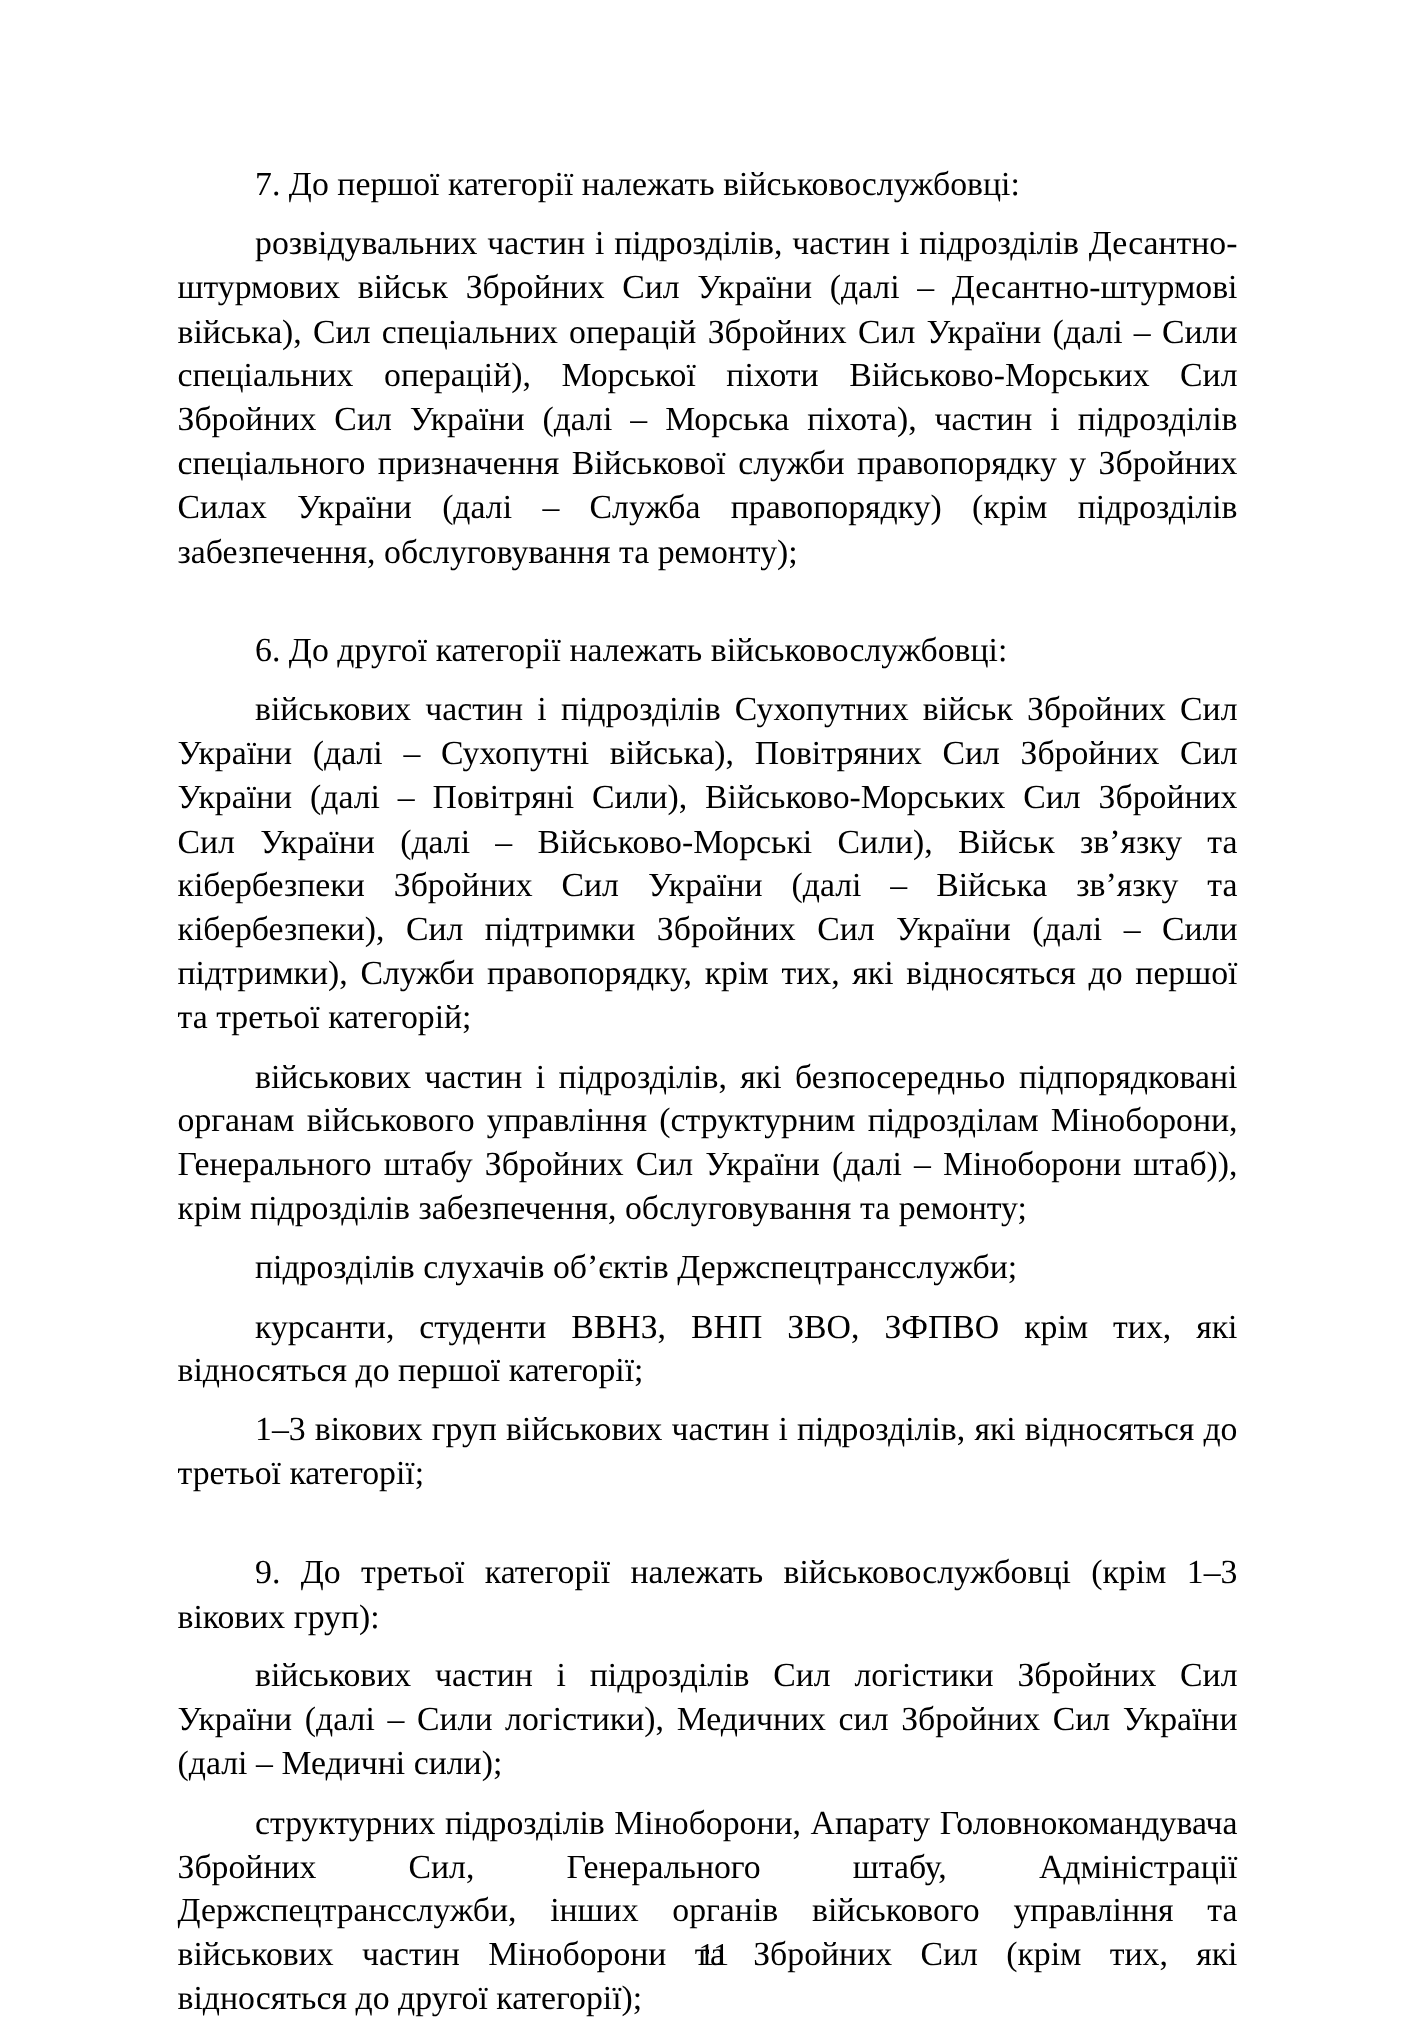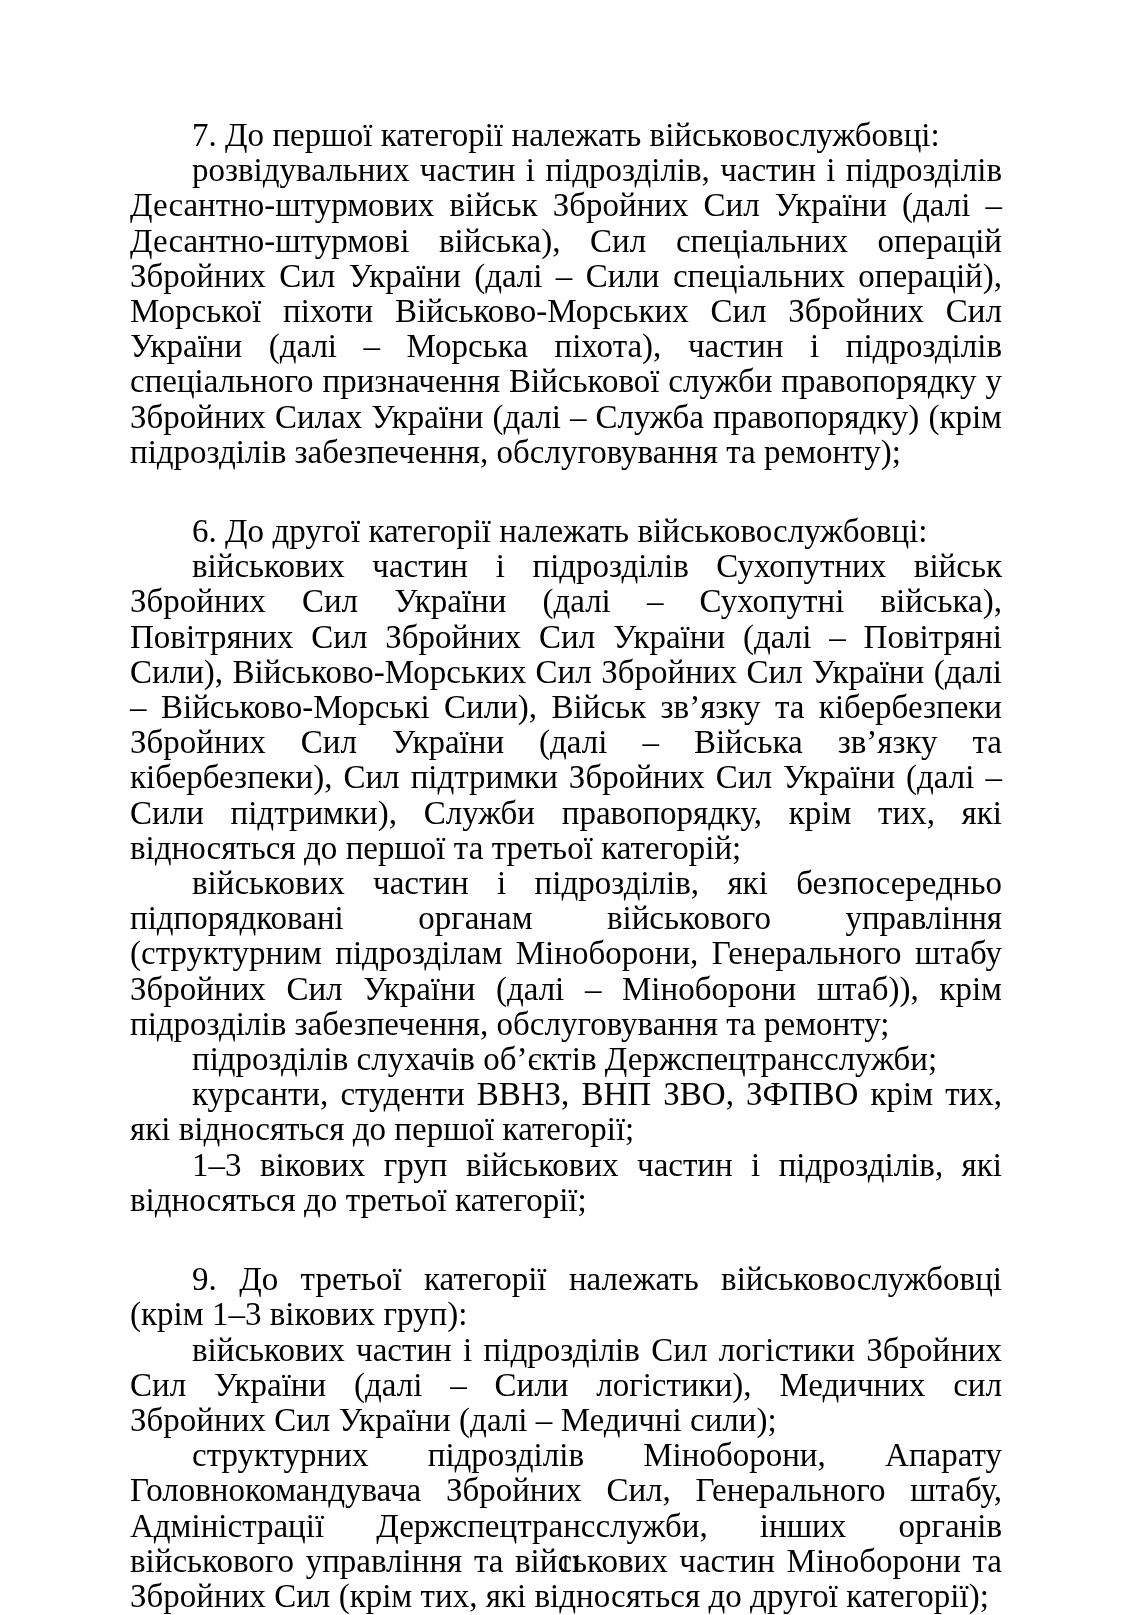--- a/index.html
+++ b/index.html
@@ -22,23 +22,23 @@
   }
 
   .text-block {
     position: absolute;
     left: 130px;
     top: 118px;
     width: 872px;
   }
 
   p.para {
-    margin: 0;
+    margin: 12px;
     padding: 0;
-    font-size: 33px;
+    font-size: 27px;
     line-height: 35.2px;
     text-align: justify;
     text-justify: inter-word;
     text-indent: 62px;
     hyphens: none;
     word-spacing: 0.1px;
   }
 
   
   p.para.section-gap {

